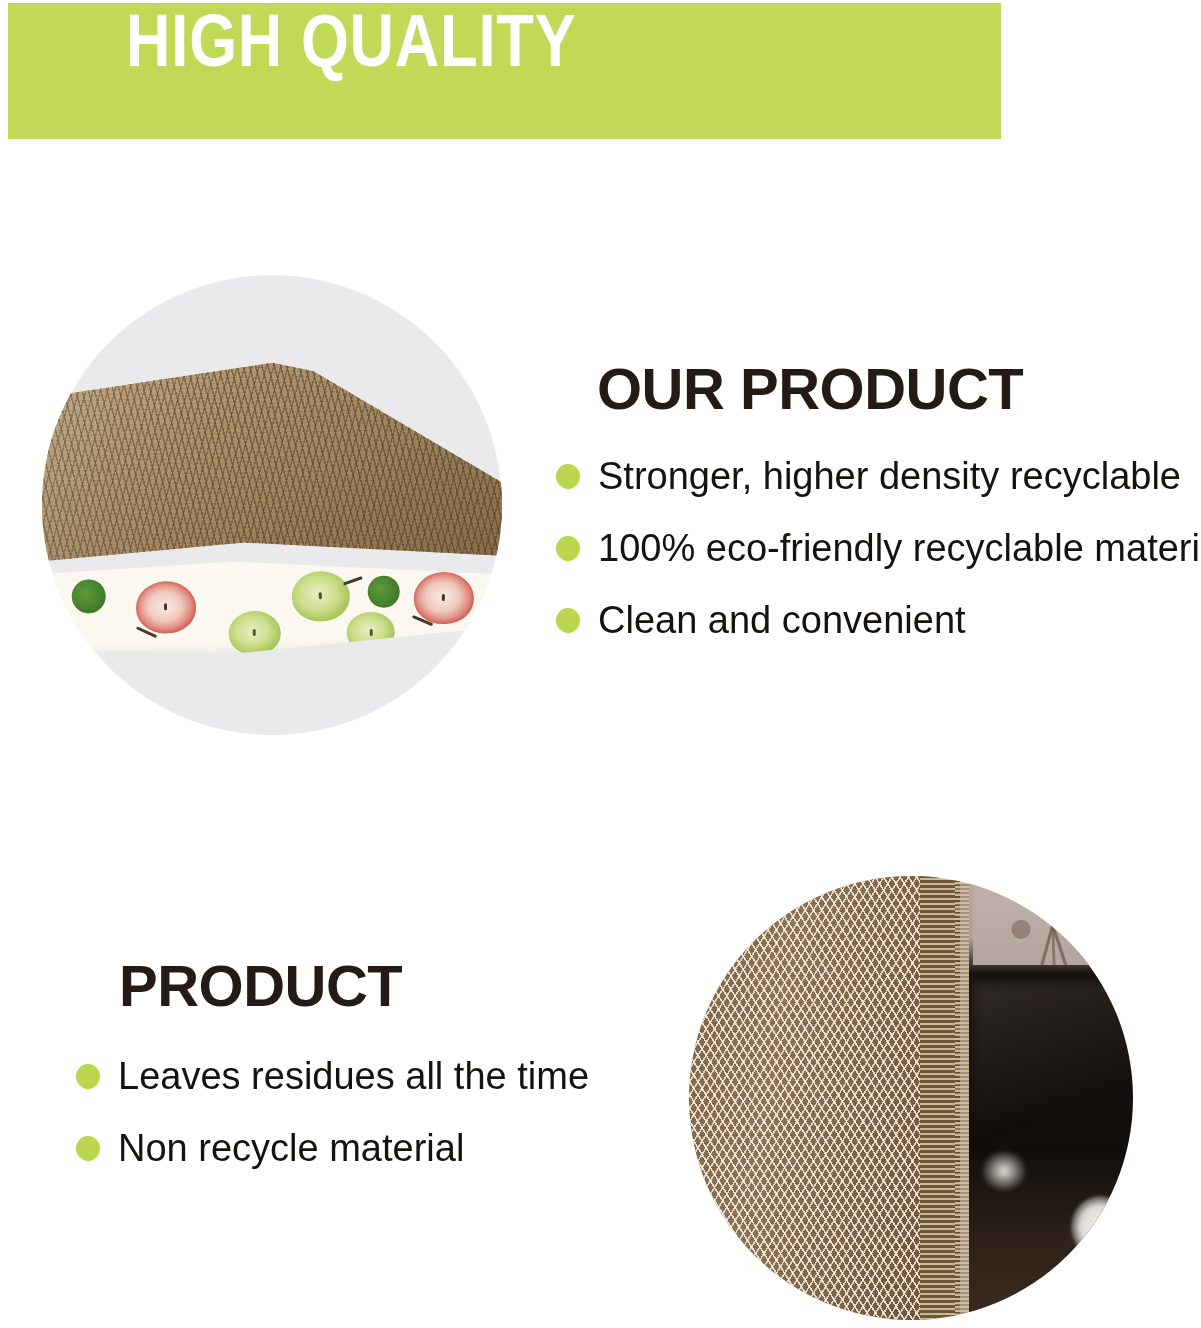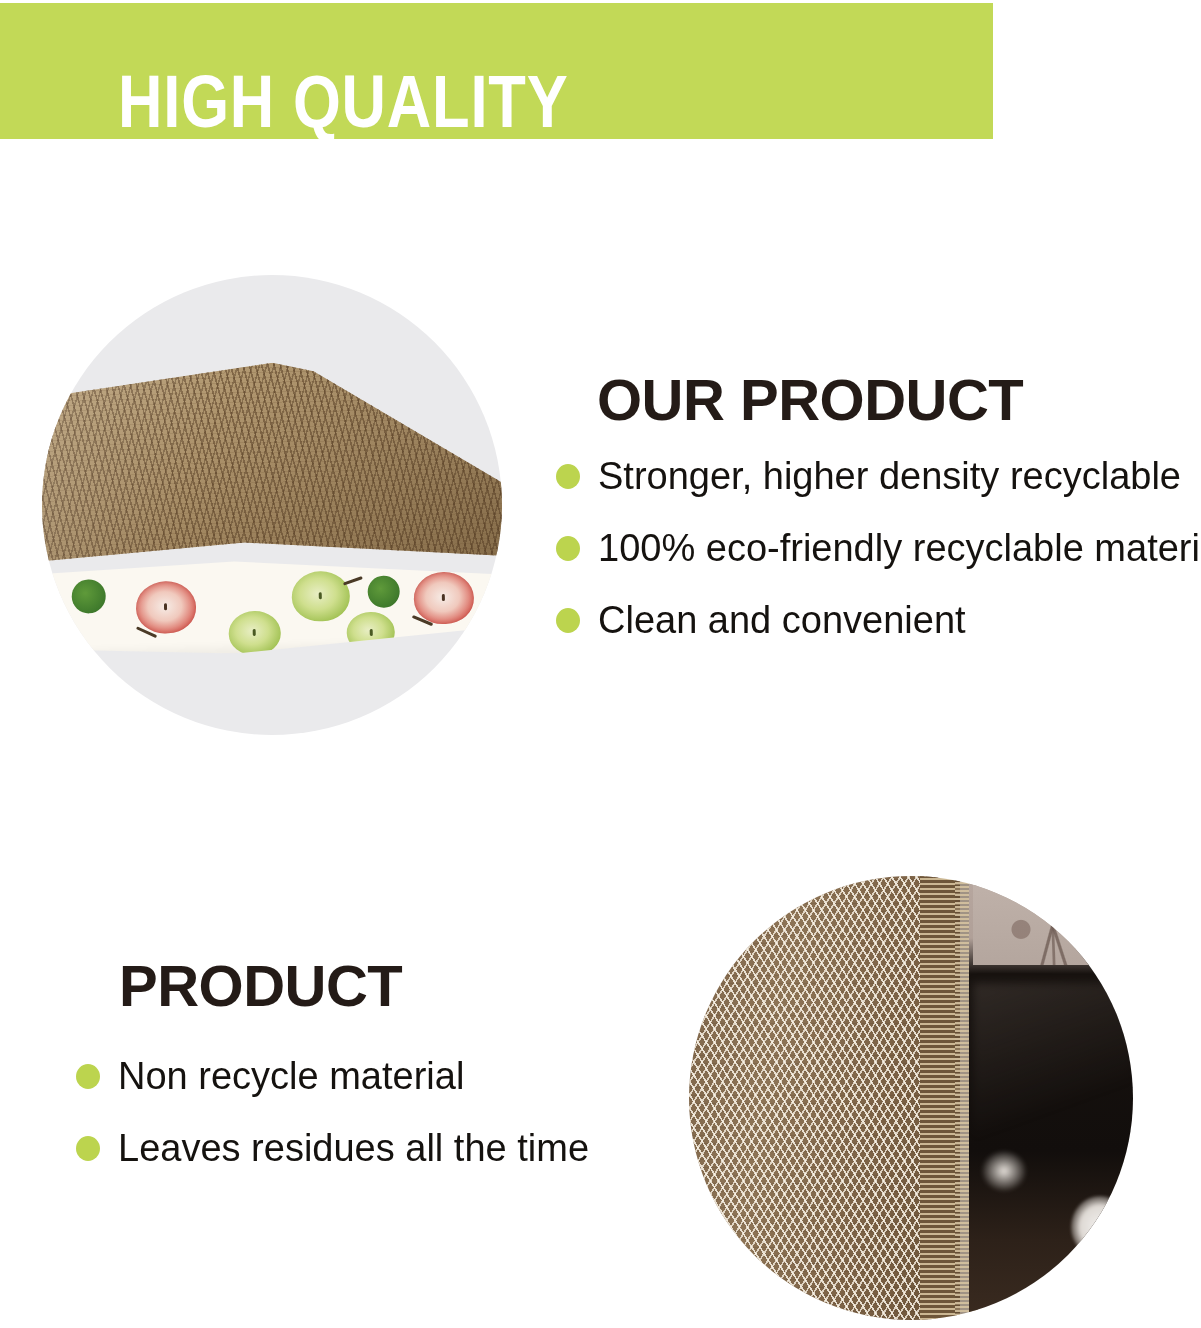--- a/index.html
+++ b/index.html
@@ -12,27 +12,27 @@
     height: 1328px;
     position: relative;
     overflow: hidden;
     font-family: "Liberation Sans", sans-serif;
     background: #ffffff;
   }
 
   
   .header-banner {
     position: absolute;
-    left: 0;
+    left: 8px;
     top: 3px;
     width: 993px;
     height: 136px;
     background: #c2d957;
     display: flex;
-    align-items: flex-end;
+    align-items: flex-start;
   }
   .header-title {
     margin-left: 118px;
     color: #ffffff;
     font-family: "Liberation Sans Narrow", "Liberation Sans", sans-serif;
     font-size: 75px;
     font-weight: bold;
     letter-spacing: 1px;
     line-height: 1;
     transform: scaleX(0.82);
@@ -250,21 +250,21 @@
   
   .section-heading {
     position: absolute;
     font-size: 58px;
     font-weight: bold;
     color: #241b17;
     letter-spacing: -0.5px;
     line-height: 1;
     white-space: nowrap;
   }
-  #our-product-heading { left: 597px; top: 360px; margin-top: 11px; }
+  #our-product-heading { left: 597px; top: 360px; }
   #others-heading      { left: 119px; top: 957px; }
 
   .bullet-list {
     position: absolute;
     list-style: none;
     margin: 0;
     padding: 0;
   }
   #our-product-list { left: 556px; top: 440px; }
   #others-list      { left: 76px;  top: 1040px; }
@@ -334,25 +334,25 @@
     <span class="bullet-dot"></span>
     <span class="bullet-text">Clean and convenient</span>
   </li>
 </ul>
 
 <div class="section-heading" id="others-heading">PRODUCT</div>
 
 <ul class="bullet-list" id="others-list">
   <li class="bullet-item">
     <span class="bullet-dot"></span>
+    <span class="bullet-text">Leaves residues all the time</span>
+  </li>
+  <li class="bullet-item">
+    <span class="bullet-dot"></span>
     <span class="bullet-text">Non recycle material</span>
-  </li>
-  <li class="bullet-item">
-    <span class="bullet-dot"></span>
-    <span class="bullet-text">Leaves residues all the time</span>
   </li>
 </ul>
 
 <div class="photo-circle" id="cardboard-photo">
   <div class="cb-left"></div>
   <div class="cb-edge"></div>
   <div class="cb-frill"></div>
   <div class="cb-right"></div>
   <div class="cb-wall-dots"></div>
   <div class="cb-wall-stems"></div>

